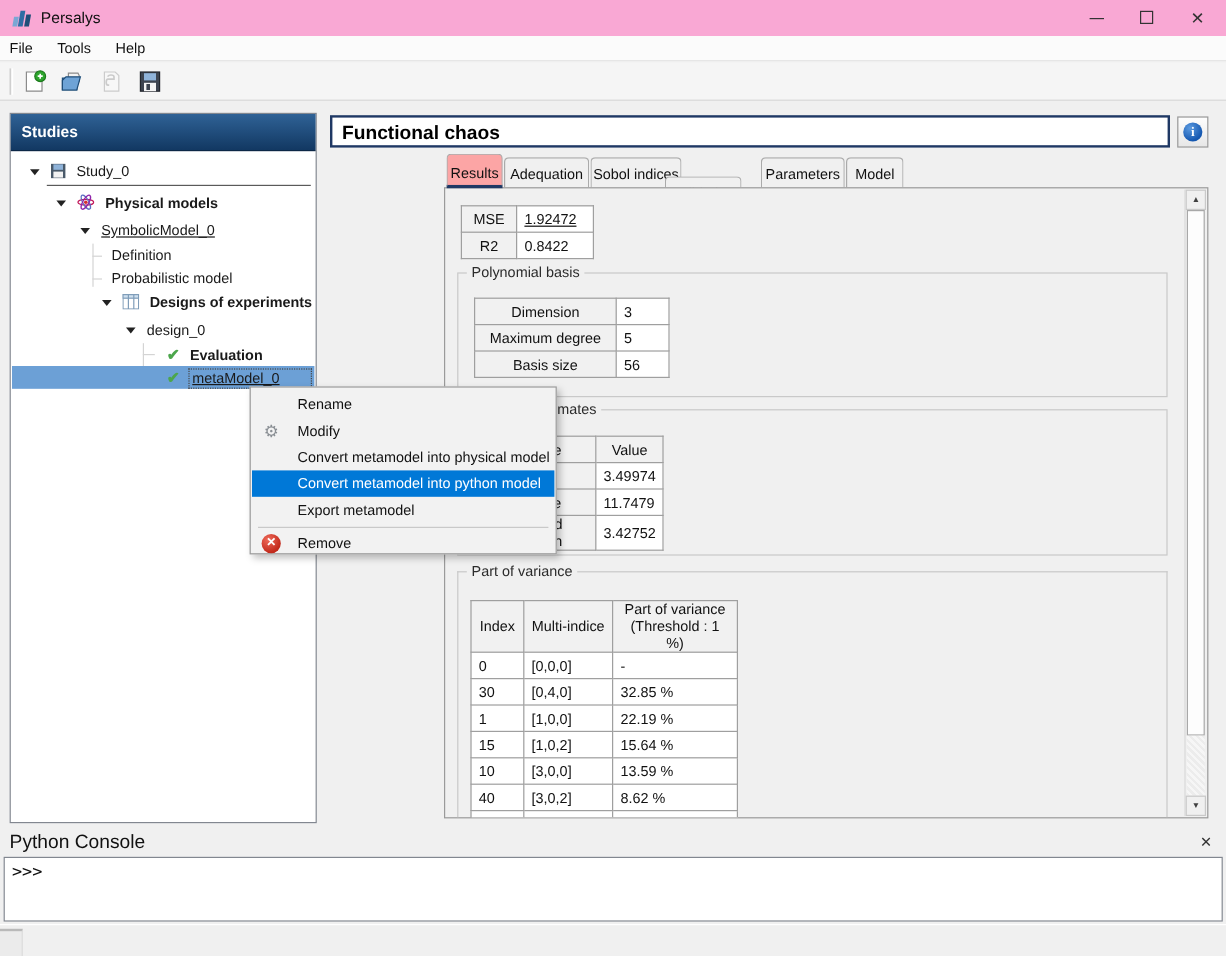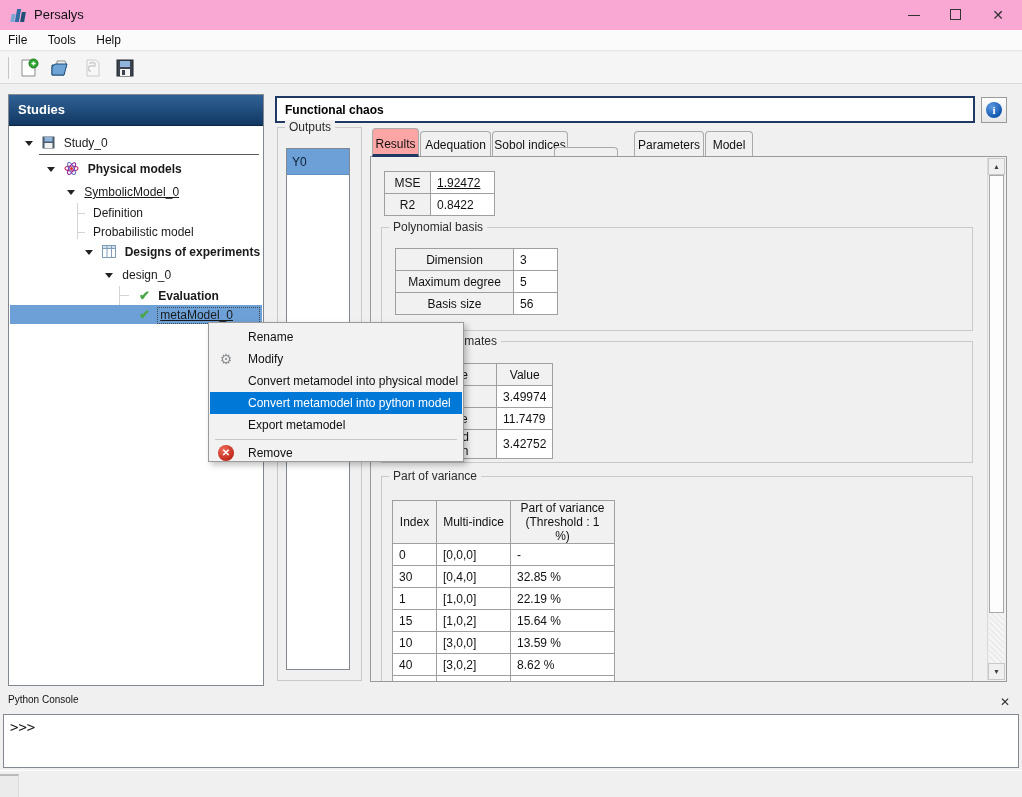--- a/index.html
+++ b/index.html
@@ -42,21 +42,21 @@
   .bold{font-weight:bold;}
   .uline{text-decoration:underline;}
   .sep-line{position:absolute;left:30px;right:4px;height:1px;background:#5a5a5a;}
   .connector{position:absolute;width:1px;background:#d4d4d4;}
   .stub{position:absolute;height:1px;background:#d4d4d4;}
   .selrow{position:absolute;left:1px;right:1px;height:19px;background:#6ca0d6;}
   .selfocus{outline:1px dotted #444;}
 
   
   .fctitle{position:absolute;left:275px;top:96px;width:700px;height:27px;background:#fff;border:2px solid #1f3864;
-    font-weight:bold;font-size:12px;color:#000;padding:5px 0 0 8px;}
+    font-weight:bold;font-size:16px;color:#000;padding:5px 0 0 8px;}
   .infobtn{position:absolute;left:981px;top:97px;width:26px;height:26px;border:1px solid #9a9a9a;
     background:linear-gradient(#fdfdfd,#e7e7e7);}
   .infocirc{position:absolute;left:4px;top:4px;width:16px;height:16px;border-radius:50%;
     background:radial-gradient(circle at 35% 30%,#5b9ae0,#1457b0 70%);color:#fff;font-size:11px;font-weight:bold;
     text-align:center;line-height:16px;font-family:"Liberation Serif",serif;}
 
   
   .gbox{position:absolute;border:1px solid #c9c9c9;}
   .gbox-label{position:absolute;top:-8px;left:7px;background:#f0f0f0;padding:0 4px;font-size:12px;color:#2b2b2b;}
   .outputs-list{position:absolute;left:8px;top:20px;width:64px;bottom:10px;background:#fff;border:1px solid #828790;}
@@ -87,21 +87,21 @@
   .citem{position:absolute;left:1px;right:1px;height:22px;line-height:22px;}
   .citem .lbl{position:absolute;left:38px;}
   .citem.hl{background:#0078d7;color:#fff;}
   .cicon{position:absolute;left:8px;top:3px;width:16px;height:16px;text-align:center;line-height:16px;}
   .removeicon{border-radius:50%;background:radial-gradient(circle at 35% 30%,#ef6a5a,#c22a1c 70%);color:#fff;font-size:10px;font-weight:bold;line-height:16px;}
   .gearicon{color:#8a8f94;font-size:14px;line-height:16px;}
   .csep{position:absolute;left:6px;right:6px;height:1px;background:#c9c9c9;}
 
   
   .pc-h{position:absolute;left:0;top:690px;width:100%;height:24px;background:#f0f0f0;}
-  .pc-title{position:absolute;left:8px;top:4px;font-size:10px;color:#111;}
+  .pc-title{position:absolute;left:8px;top:4px;font-size:16px;color:#111;}
   .pc-close{position:absolute;right:8px;top:3px;width:18px;height:18px;text-align:center;font-size:12px;color:#333;line-height:18px;}
   .pc-box{position:absolute;left:3px;top:714px;width:1016px;height:54px;background:#fff;border:1px solid #828790;}
   .pc-prompt{position:absolute;left:6px;top:4px;font-family:"DejaVu Sans Mono",monospace;font-size:14px;color:#111;}
   .statusbar{position:absolute;left:0;top:770px;width:100%;height:27px;background:#f0f0f0;border-top:1px solid #ffffff;}
   .sgrip{position:absolute;left:0;top:3px;width:19px;height:24px;background:#ebebeb;border-top:2px solid #b9b9b9;border-right:1px solid #dcdcdc;}
 </style>
 </head>
 <body>
 
 <div id="win">
@@ -233,26 +233,20 @@
         <span class="uline selfocus" style="padding:0 26px 1px 2px;">metaModel_0</span>
       </div>
     </div>
   </div>
 
   <div class="fctitle">Functional chaos</div>
   <div class="infobtn">
     <span class="infocirc">i</span>
   </div>
 
-  <div class="gbox" style="left:277px;top:127px;width:85px;height:554px;">
-    <span class="gbox-label">Outputs</span>
-    <div class="outputs-list">
-      <div class="outputs-item">Y0</div>
-    </div>
-  </div>
 
   <div class="tabs">
     <div class="tab active" style="left:0;width:47px;">Results</div>
     <div class="tab" style="left:48px;width:71px;">Adequation</div>
     <div class="tab" style="left:120px;width:76px;">Sobol indices</div>
     <div class="tab" style="left:182px;width:64px;margin-top:16px;">Validation</div>
     <div class="tab" style="left:262px;width:70px;">Parameters</div>
     <div class="tab" style="left:333px;width:48px;">Model</div>
   </div>
 

